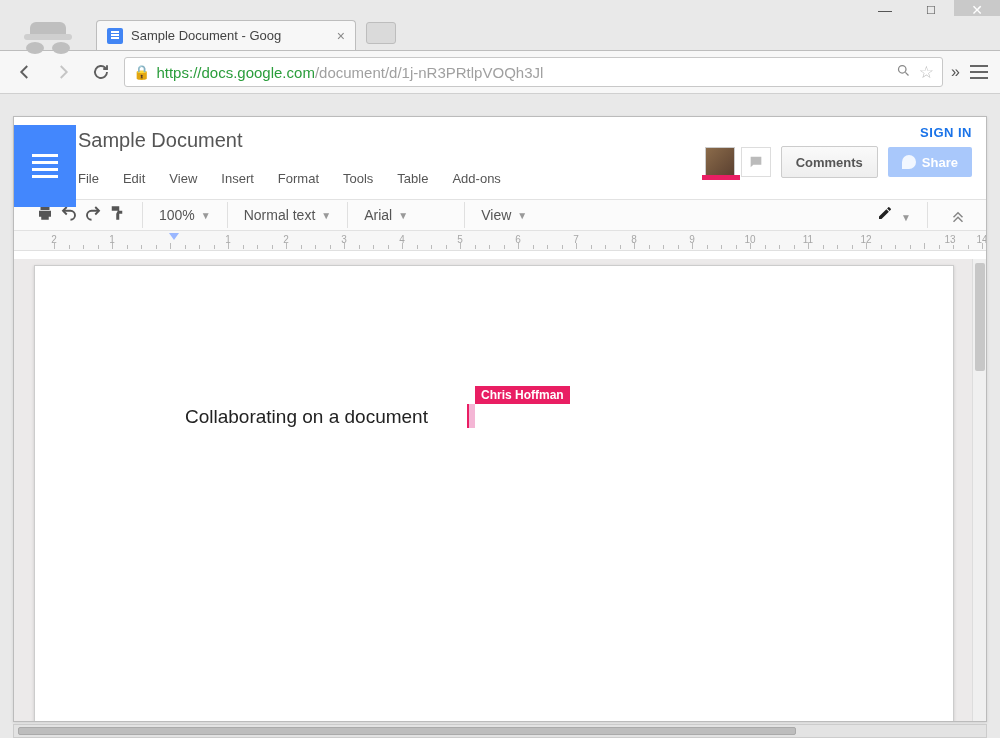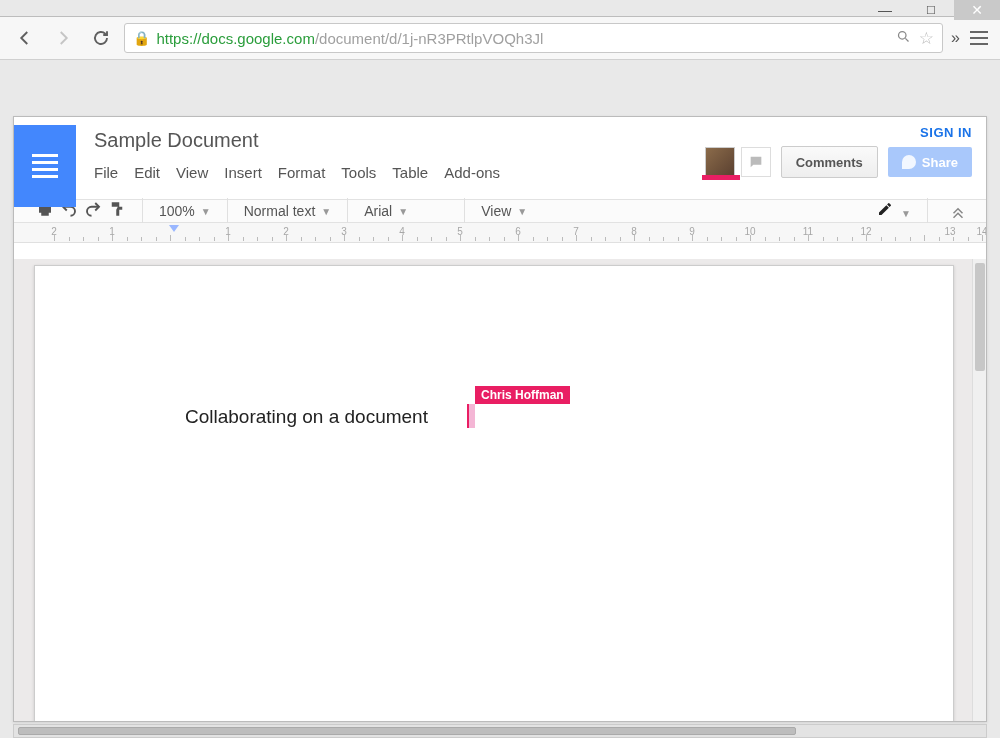--- a/index.html
+++ b/index.html
@@ -38,36 +38,36 @@
   .chevmore { color:#555; font-size:16px; }
   .hamburger { width:22px; height:22px; display:flex; flex-direction:column; justify-content:center; gap:4px; padding:0 2px; }
   .hamburger span { display:block; height:2px; background:#666; width:100%; }
   
   .appframe { position:absolute; left:13px; right:13px; top:116px; bottom:16px; background:#fff; border:1px solid #bbb; box-shadow:0 1px 3px rgba(0,0,0,0.1); overflow:hidden; }
   
   .docsheader { display:flex; align-items:flex-start; padding:8px 14px 0 0; height:82px; position:relative; }
   .docsicon { width:62px; height:82px; background:#4387fd; display:flex; align-items:center; justify-content:center; }
   .docsicon-inner { width:26px; height:24px; }
   .docsicon-inner div { height:3px; background:#fff; margin-bottom:4px; }
-  .doccenter { flex:1; padding-left:18px; }
+  .doccenter { flex:1; padding-left:2px; }
   .doctitle { font-size:20px; color:#555; margin-top:4px; }
-  .docmenu { display:flex; gap:16px; margin-top:12px; font-size:15px; color:#555; }
+  .docmenu { display:flex; gap:24px; margin-top:19px; font-size:13px; color:#555; }
   .docmenu span { cursor:default; }
   .headerright { position:absolute; right:14px; top:8px; display:flex; flex-direction:column; align-items:flex-end; gap:6px; }
   .signin { color:#1a73e8; font-weight:bold; font-size:13px; letter-spacing:0.5px; }
   .headbtnrow { display:flex; align-items:center; gap:10px; }
   .collab { display:flex; align-items:flex-end; gap:6px; }
   .avatar { width:30px; height:30px; background:linear-gradient(135deg,#8b6b4a,#5a4030); border:1px solid #ccc; position:relative; }
   .avatar::after { content:''; position:absolute; left:-4px; bottom:-4px; width:38px; height:5px; background:#e91e63; }
   .chatbubble { width:30px; height:30px; border:1px solid #ddd; display:flex; align-items:center; justify-content:center; color:#aaa; font-size:16px; }
   .commentsbtn { height:32px; padding:0 14px; border:1px solid #ccc; background:linear-gradient(#fafafa,#eee); font-size:13px; font-weight:bold; color:#555; display:flex; align-items:center; border-radius:2px; }
   .sharebtn { height:30px; padding:0 14px; background:#a9c8fb; color:#fff; font-weight:bold; font-size:13px; display:flex; align-items:center; gap:6px; border-radius:2px; }
   .sharebtn .si { width:14px; height:14px; background:#fff; border-radius:50% 50% 50% 0; opacity:0.85; }
   
-  .toolbar { height:24px; border-top:1px solid #e2e2e2; border-bottom:1px solid #e2e2e2; display:flex; align-items:center; padding:0 14px; gap:4px; background:#fbfbfb; }
+  .toolbar { height:32px; border-top:1px solid #e2e2e2; border-bottom:1px solid #e2e2e2; display:flex; align-items:center; padding:0 14px; gap:4px; background:#fbfbfb; }
   .tb-group { display:flex; align-items:center; gap:6px; padding:0 8px; }
   .tb-sep { width:1px; height:26px; background:#e0e0e0; margin:0 4px; }
   .tb-ico { color:#555; font-size:16px; }
   .tb-dd { display:flex; align-items:center; gap:6px; font-size:14px; color:#555; padding:0 8px; }
   .tb-dd .caret { font-size:10px; color:#999; }
   .tb-right { margin-left:auto; display:flex; align-items:center; gap:12px; }
   .collapse { width:28px; height:28px; display:flex; align-items:center; justify-content:center; color:#888; }
   
   .ruler { height:20px; background:#f7f7f7; border-bottom:1px solid #e0e0e0; position:relative; font-size:10px; color:#a7a7a7; overflow:hidden; }
   .ruler-track { position:absolute; left:20px; right:10px; top:0; height:20px; }
@@ -94,20 +94,34 @@
 <div class="window">
 
   <div class="titlebar">
     <div class="winbtns">
       <div class="winbtn">—</div>
       <div class="winbtn" style="font-size:11px;">☐</div>
       <div class="winbtn close">✕</div>
     </div>
   </div>
 
+  <div class="tabstrip">
+    <div class="incognito">
+      <div class="incog-hat"></div>
+        <div class="incog-brim"></div>
+      <div class="incog-eye l"></div>
+        <div class="incog-eye r"></div>
+    </div>
+    <div class="tab">
+      <span class="tab-favicon"></span>
+      <span>Sample Document - Goog</span>
+      <span class="tab-close">×</span>
+    </div>
+    <div class="newtab"></div>
+  </div>
 
   <div class="addrrow">
     <div class="navbtn">
       <svg width="18" height="18" viewBox="0 0 24 24" fill="none" stroke="#5f5f5f" stroke-width="2.5">
           <path d="M15 4l-8 8 8 8"></path>
         </svg>
     </div>
     <div class="navbtn disabled">
       <svg width="18" height="18" viewBox="0 0 24 24" fill="none" stroke="#c5c5c5" stroke-width="2.5">
           <path d="M9 4l8 8-8 8"></path>

